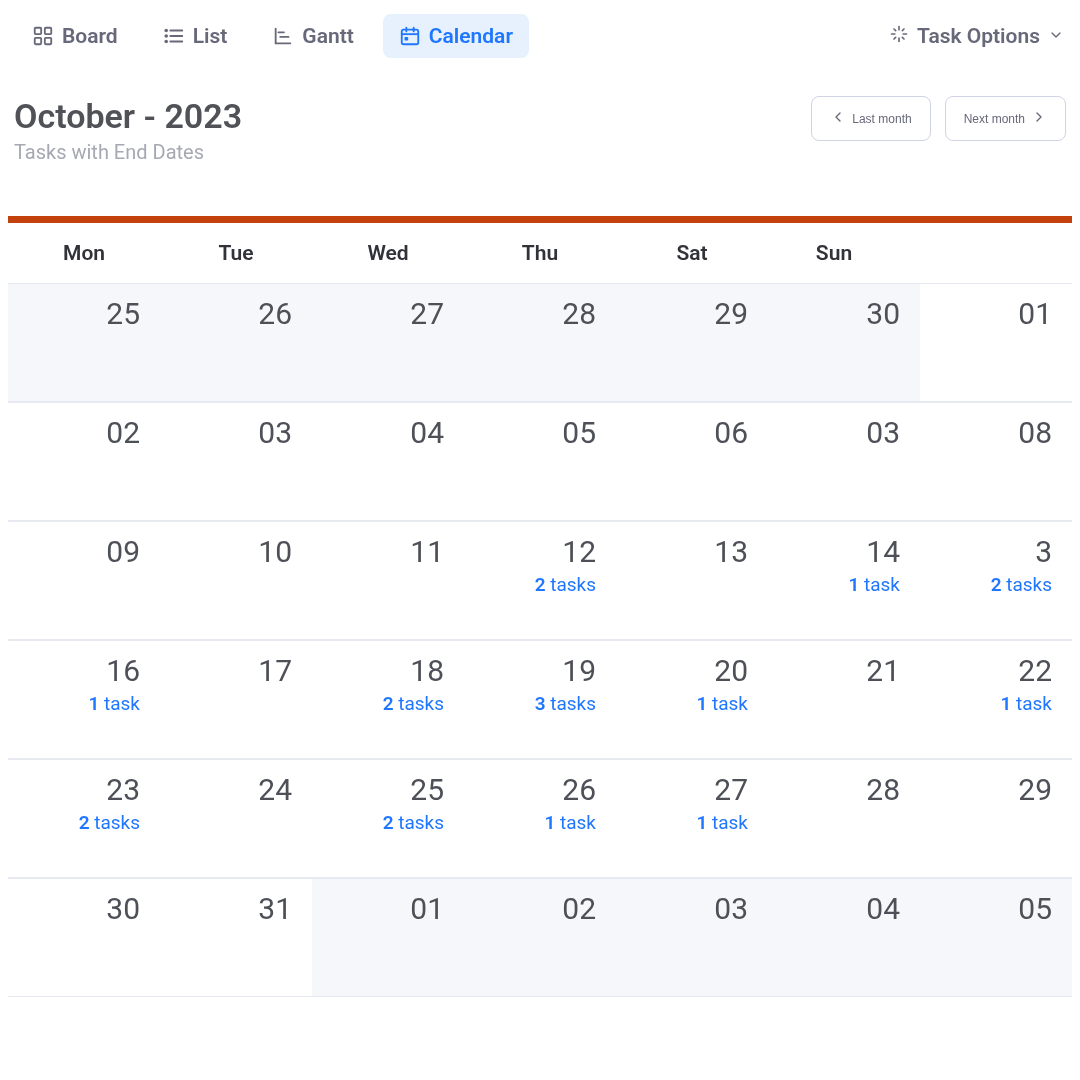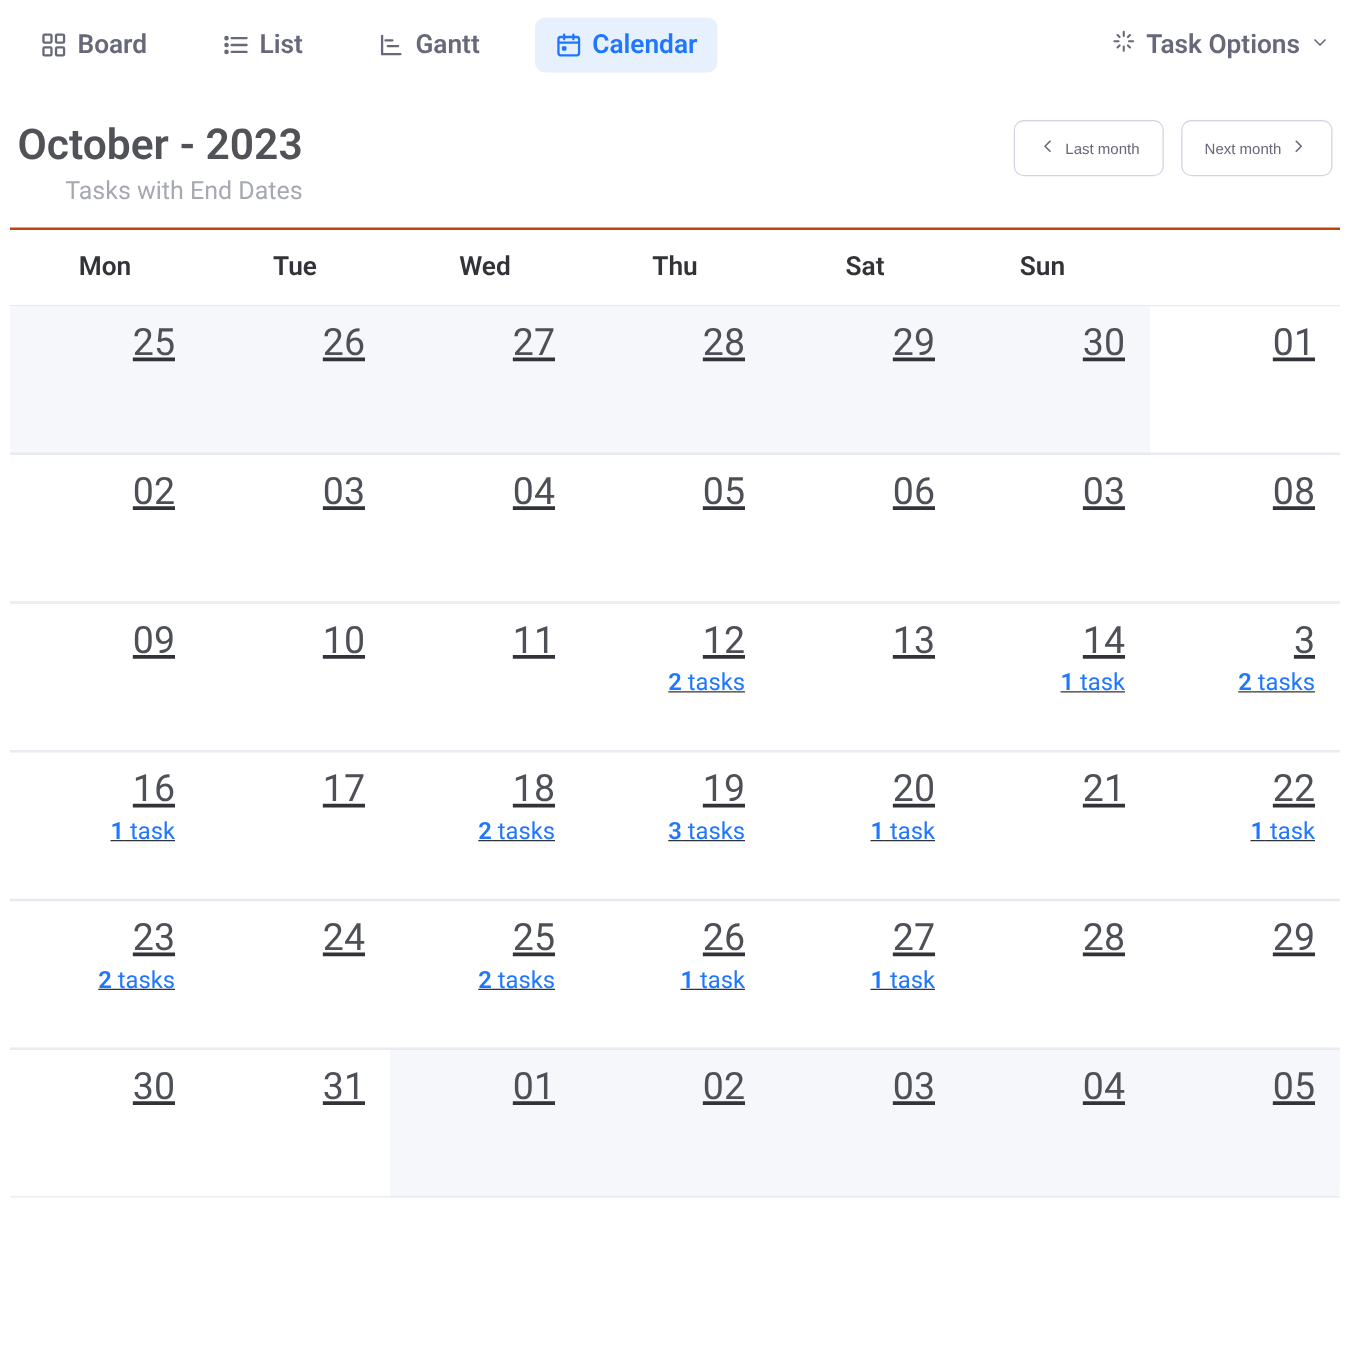--- a/index.html
+++ b/index.html
@@ -14,21 +14,21 @@
 
   
   .tabs-row {
     display: flex;
     align-items: center;
     justify-content: space-between;
     padding: 14px 16px 8px;
   }
   .view-tabs {
     display: flex;
-    gap: 28px;
+    gap: 13px;
     align-items: center;
   }
   .view-tab {
     display: flex;
     align-items: center;
     gap: 8px;
     padding: 10px 16px;
     border-radius: 8px;
     color: #676879;
     font-weight: 600;
@@ -60,43 +60,43 @@
   .title-block { display: flex; flex-direction: column; gap: 4px; }
   .title {
     font-size: 34px;
     font-weight: 600;
     color: #505258;
   }
   .subtitle {
     font-size: 20px;
     color: #a6a9b2;
     font-weight: 400;
-    text-align: right;
   }
   .nav-buttons { display: flex; gap: 14px; }
   .nav-btn {
     display: flex;
     align-items: center;
     gap: 6px;
     padding: 12px 18px;
     border: 1px solid #d0d4e4;
     border-radius: 8px;
     background: #fff;
     color: #676879;
     font-size: 12px;
     font-weight: 500;
     cursor: pointer;
     justify-content: space-between;
   }
 
   
   .calendar {
-    border-top: 2px solid #c2410c;
+    border-top: 7px solid #c2410c;
     margin-left: 8px;
     margin-right: 8px;
+    margin-top: 34px;
   }
   .weekday-row {
     display: grid;
     grid-template-columns: repeat(7, 1fr);
     text-align: center;
   }
   .weekday {
     padding: 18px 0;
     font-size: 21px;
     font-weight: 600;
@@ -107,21 +107,20 @@
     grid-template-columns: repeat(7, 1fr);
     border-top: 1px solid #e6e9ef;
   }
   .day-cell {
     height: 118px;
     display: flex;
     flex-direction: column;
     align-items: flex-end;
     padding: 12px 20px 8px;
     border-bottom: 1px solid #e6e9ef;
-    text-decoration: underline;
   }
   .day-cell.outside {
     background: #f6f7fb;
   }
   .day-num {
     font-size: 30px;
     font-weight: 400;
     color: #4e5058;
   }
   .tasks-label {

